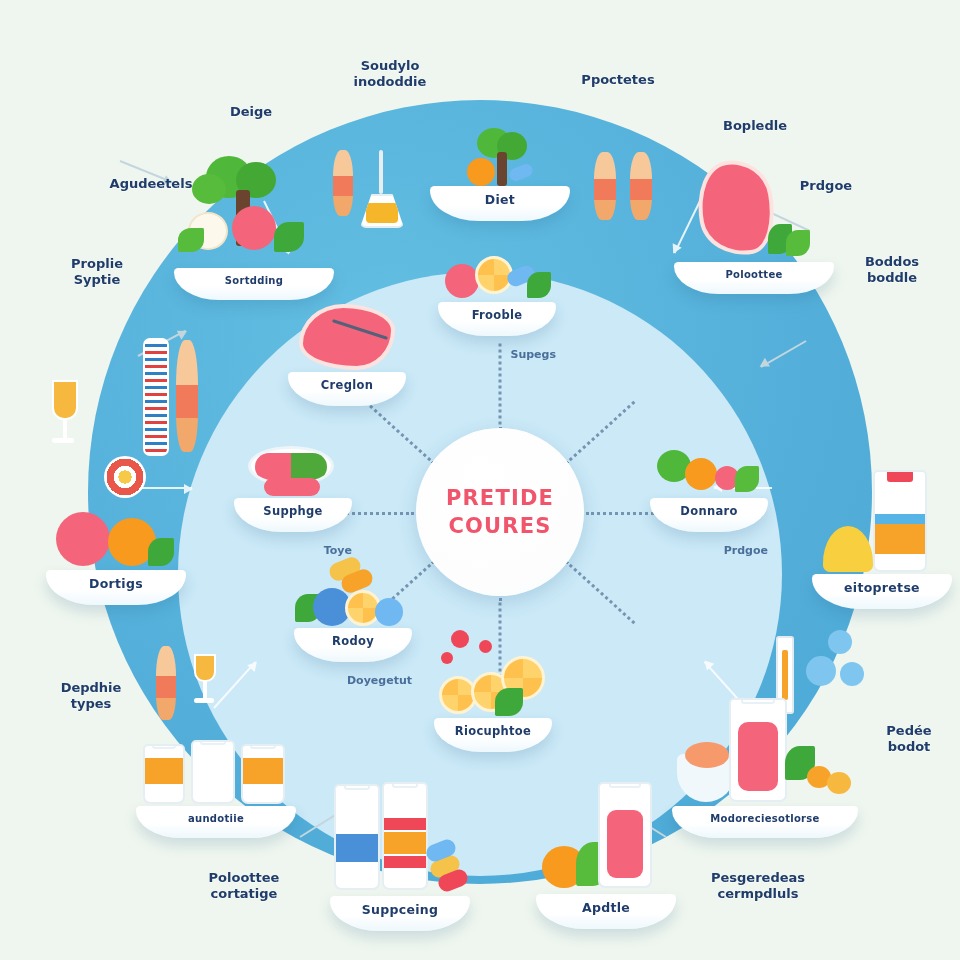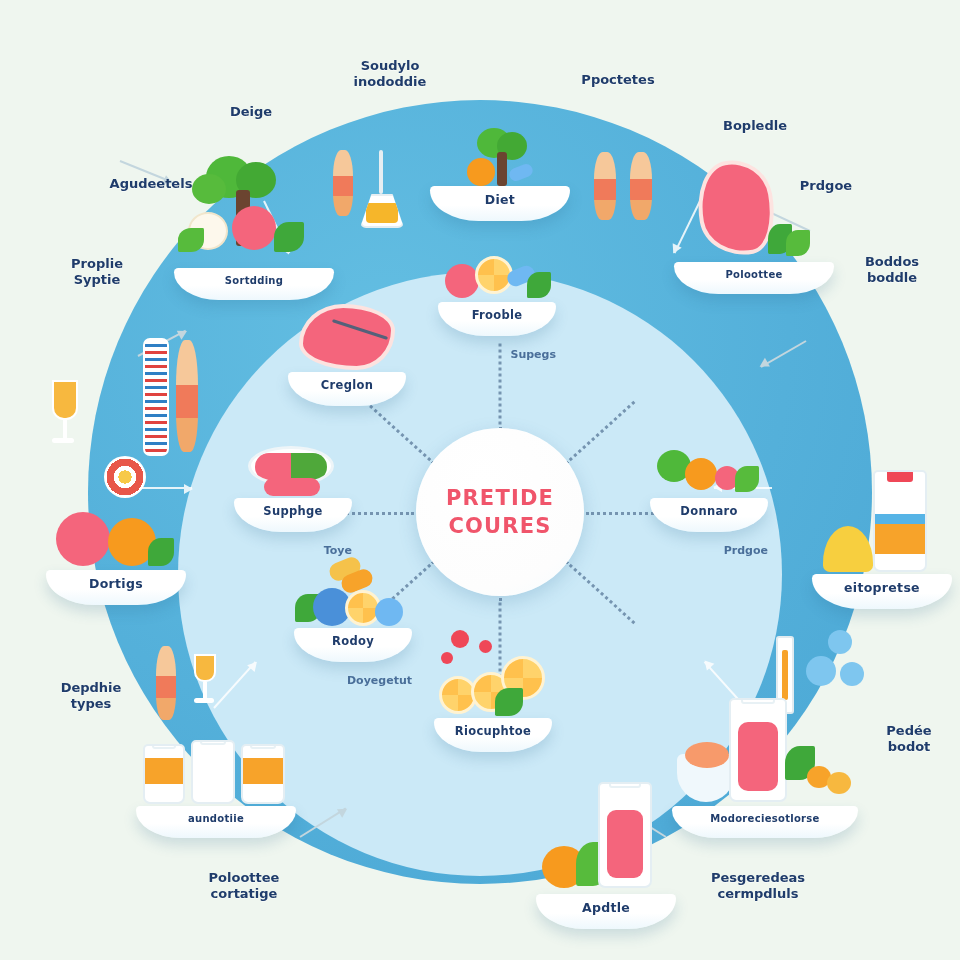--- a/index.html
+++ b/index.html
@@ -337,20 +337,42 @@
           <div class="jar" style="position:absolute;left:58px;top:4px;width:54px;height:106px;">
             <div class="cap" style="background:#ffffff;border:2px solid #e8f1f5;top:-8px;height:12px;"></div>
             <div style="position:absolute;left:7px;right:7px;top:26px;bottom:8px;background:#f4657c;border-radius:9px;"></div>
           </div>
         </div>
       </div>
       <div class="bowl-label">Apdtle</div>
     </div>
   </div>
 
+  <div class="node" style="left:330px;top:896px;">
+    <div class="bowl">
+      <div class="art" style="height:116px;">
+        <div style="position:relative;width:140px;height:116px;">
+          <div class="jar" style="position:absolute;left:4px;top:4px;width:46px;height:106px;">
+            <div class="cap" style="background:#ffffff;border:2px solid #e8f1f5;top:-8px;height:12px;"></div>
+            <div class="band" style="top:48px;height:28px;background:#4a90d9;"></div>
+          </div>
+          <div class="jar" style="position:absolute;left:52px;top:2px;width:46px;height:108px;">
+            <div class="cap" style="background:#ffffff;border:2px solid #e8f1f5;top:-8px;height:12px;"></div>
+            <div class="band" style="top:34px;height:12px;background:#ef4757;"></div>
+            <div class="band" style="top:48px;height:22px;background:#f7a32a;"></div>
+            <div class="band" style="top:72px;height:12px;background:#ef4757;"></div>
+          </div>
+          <div class="pill" style="position:absolute;left:100px;top:78px;width:30px;height:17px;background:#f5c24a;"></div>
+          <div class="pill" style="position:absolute;left:108px;top:92px;width:30px;height:17px;background:#ef4757;"></div>
+          <div class="pill" style="position:absolute;left:96px;top:62px;width:30px;height:17px;background:#6fb8f2;"></div>
+        </div>
+      </div>
+      <div class="bowl-label">Suppceing</div>
+    </div>
+  </div>
 
   <div class="node" style="left:136px;top:806px;">
     <div class="bowl lg">
       <div class="art" style="height:78px;">
         <div style="position:relative;width:154px;height:78px;">
           <div class="jar" style="position:absolute;left:4px;top:16px;width:42px;height:60px;">
             <div class="cap" style="background:#ffffff;border:2px solid #e8f1f5;top:-8px;height:11px;"></div>
             <div class="band" style="top:12px;height:26px;background:#f7a32a;"></div>
           </div>
           <div class="jar" style="position:absolute;left:52px;top:12px;width:44px;height:64px;">

